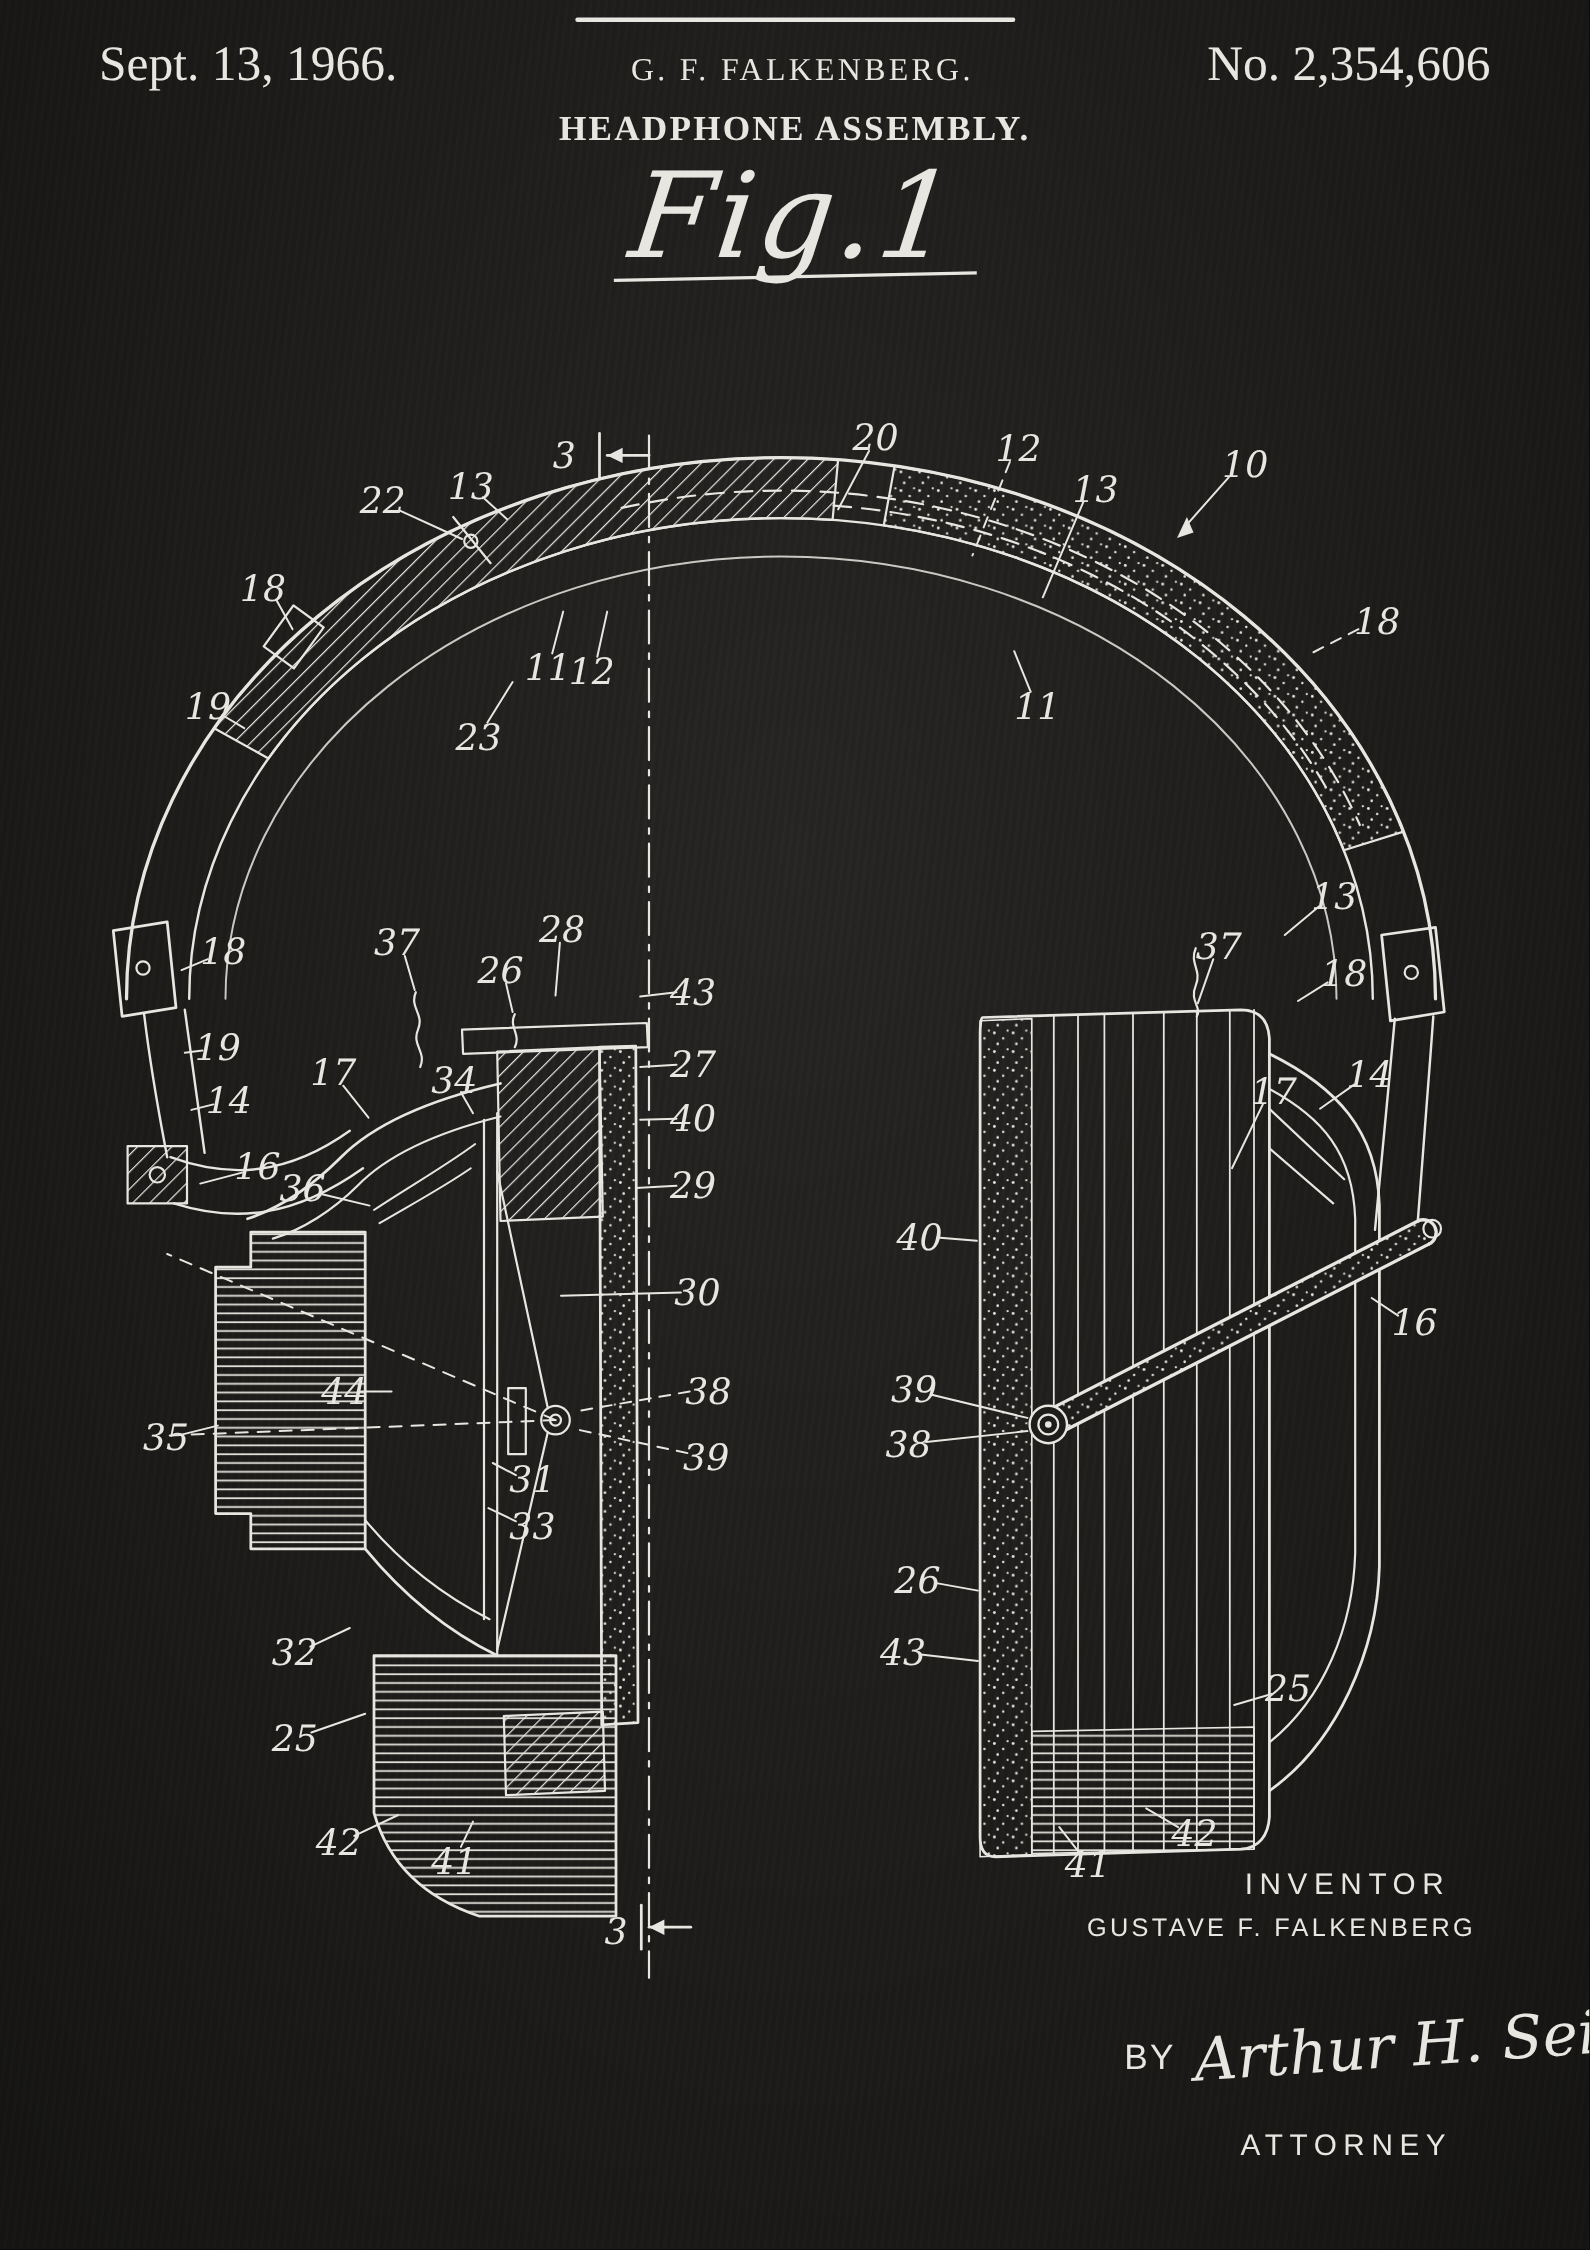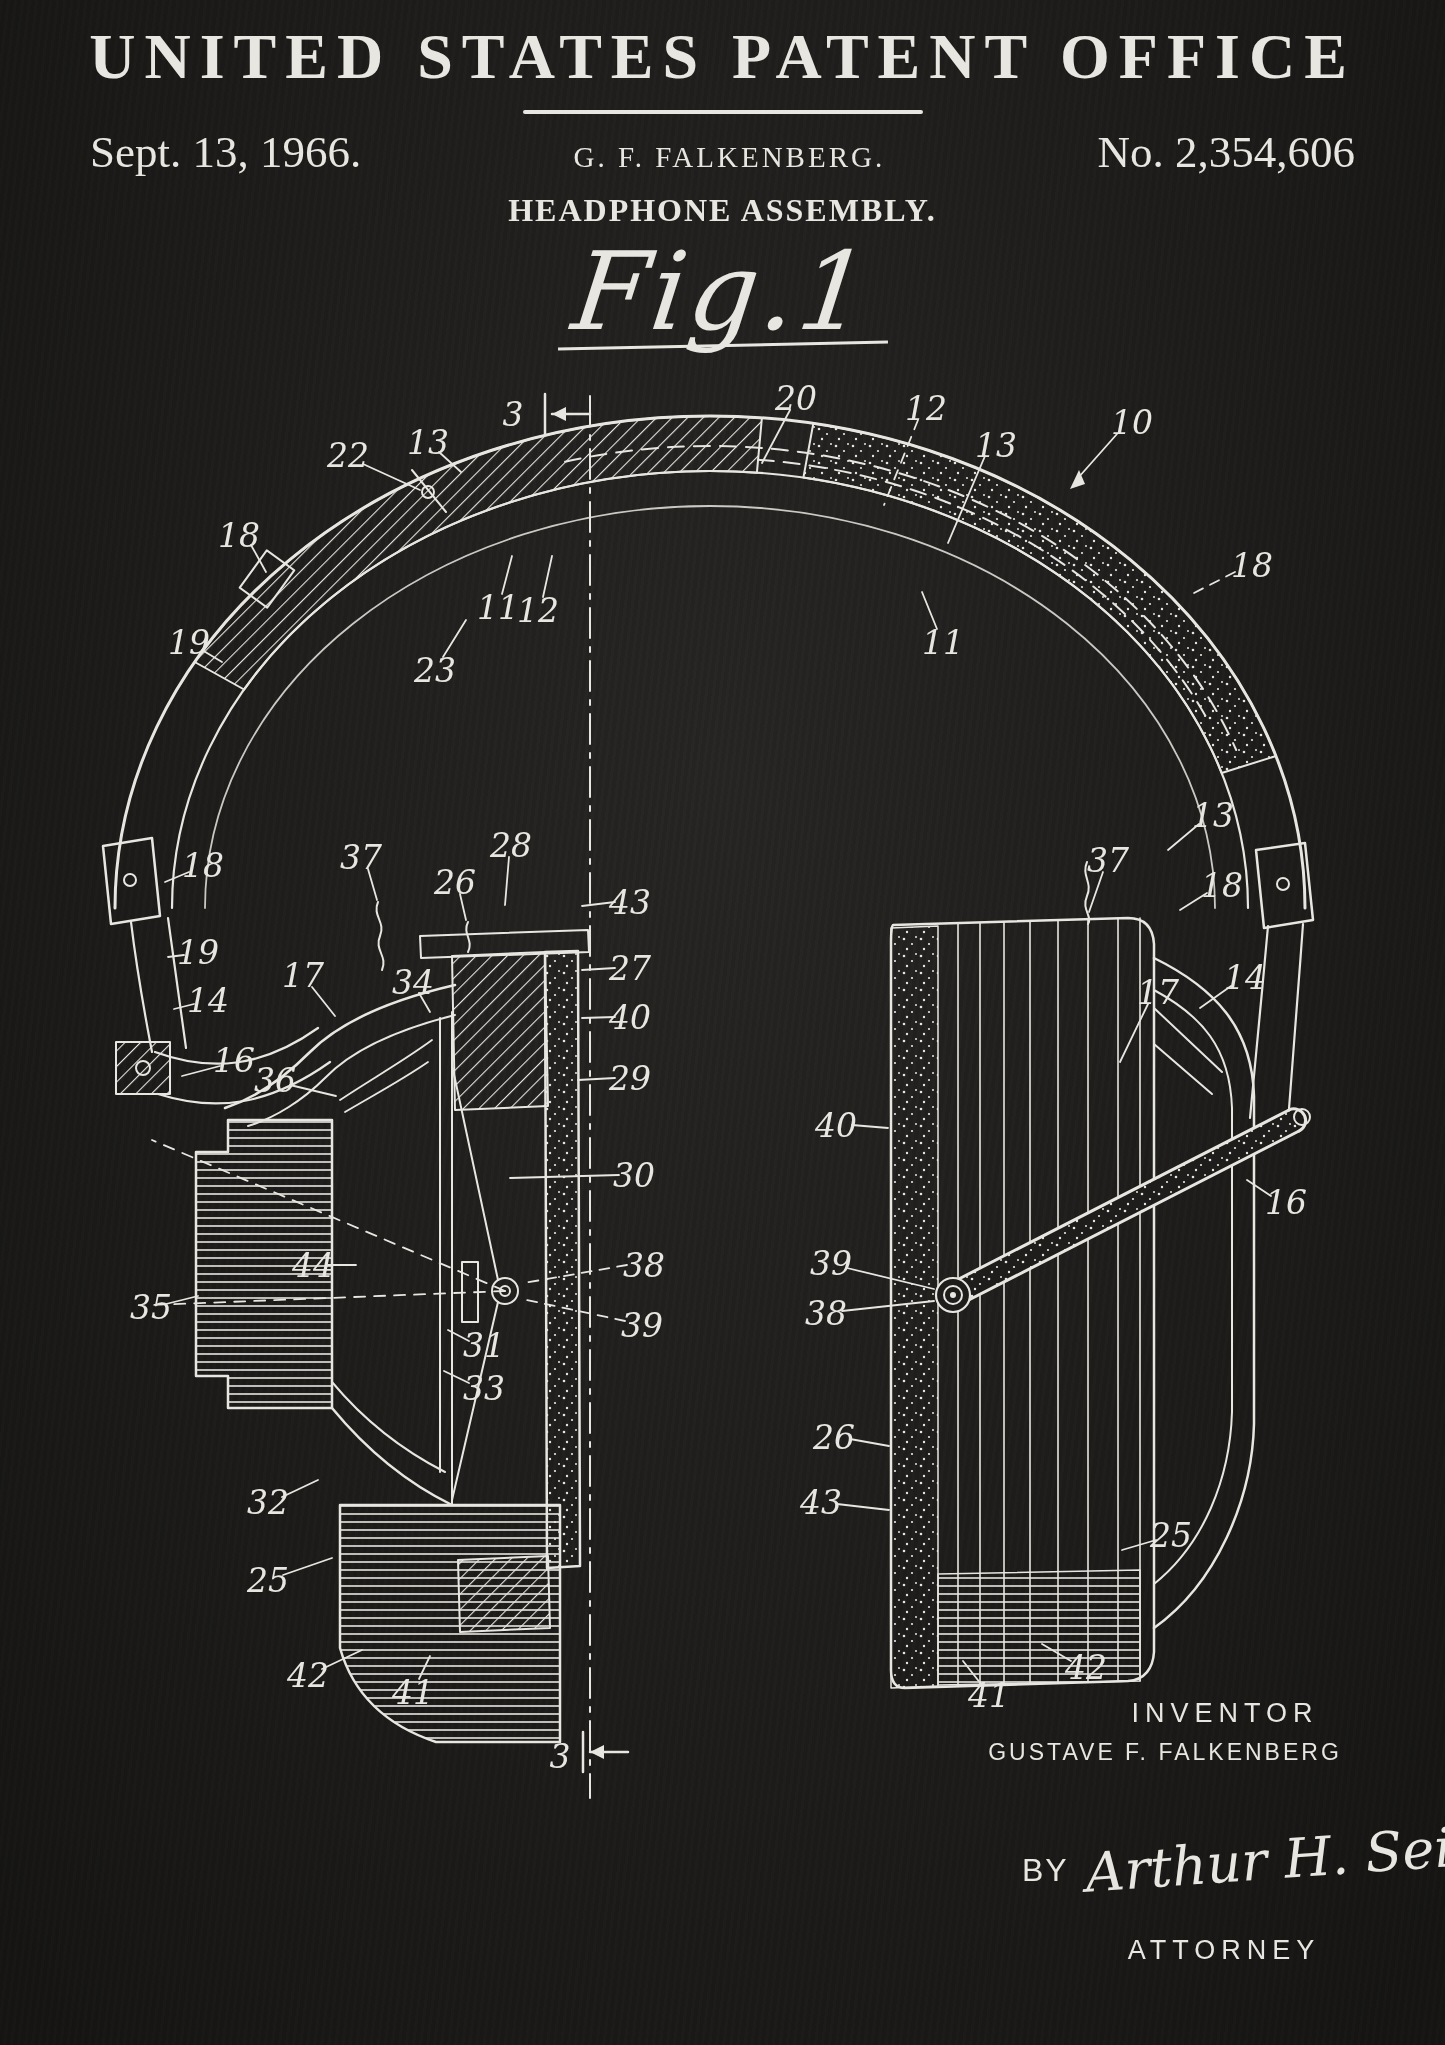--- a/index.html
+++ b/index.html
@@ -337,21 +337,20 @@
           <line x1="1071" y1="1661" x2="1042" y2="1644" class="leader"></line>
           <text x="1086" y="1667" class="ref-num">42</text>
           <line x1="981" y1="1684" x2="963" y2="1661" class="leader"></line>
           <text x="989" y="1695" class="ref-num">41</text>
           <text x="560" y="1756" class="ref-num">3</text>
         </g>
     </g>
   </svg>
 
   <div class="header">
-    <h1 class="title">UNITED STATES PATENT OFFICE</h1>
     <div class="rule"></div>
     <div class="meta-row">
       <span class="date">Sept. 13, 1966.</span>
       <span class="inventor-short">G. F. FALKENBERG.</span>
       <span class="number">No. 2,354,606</span>
     </div>
     <div class="subtitle">HEADPHONE ASSEMBLY.</div>
     <div class="fig-label">Fig.1</div>
     <div class="fig-underline"></div>
   </div>

